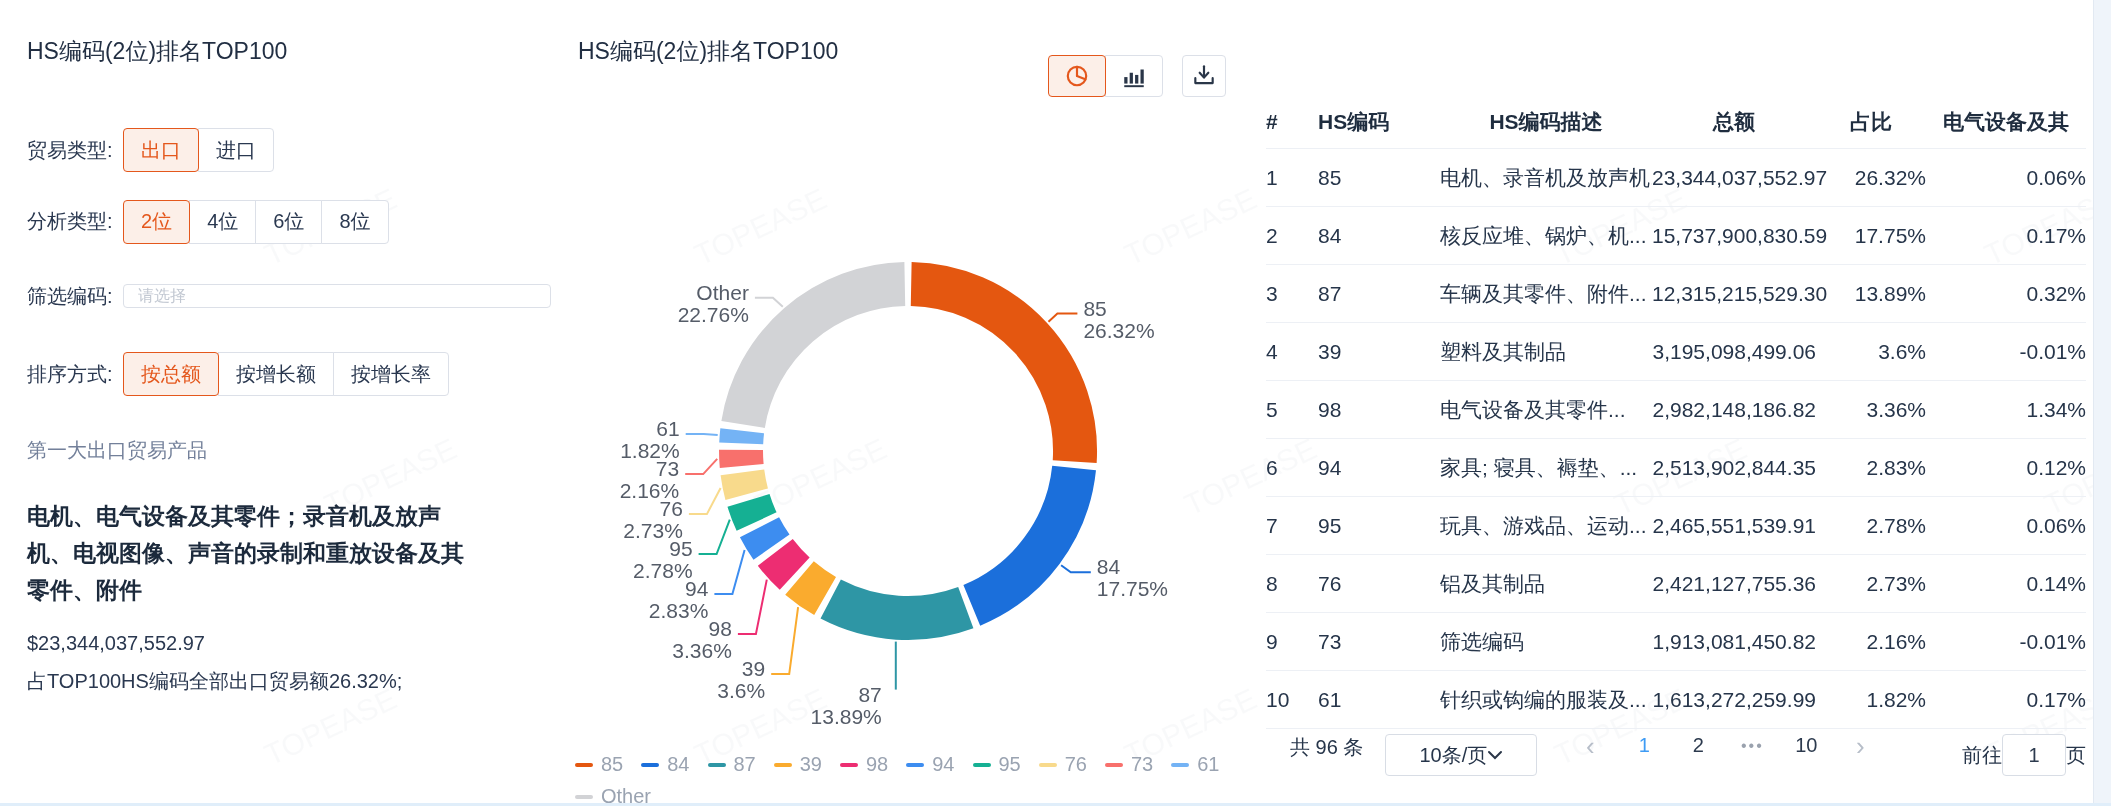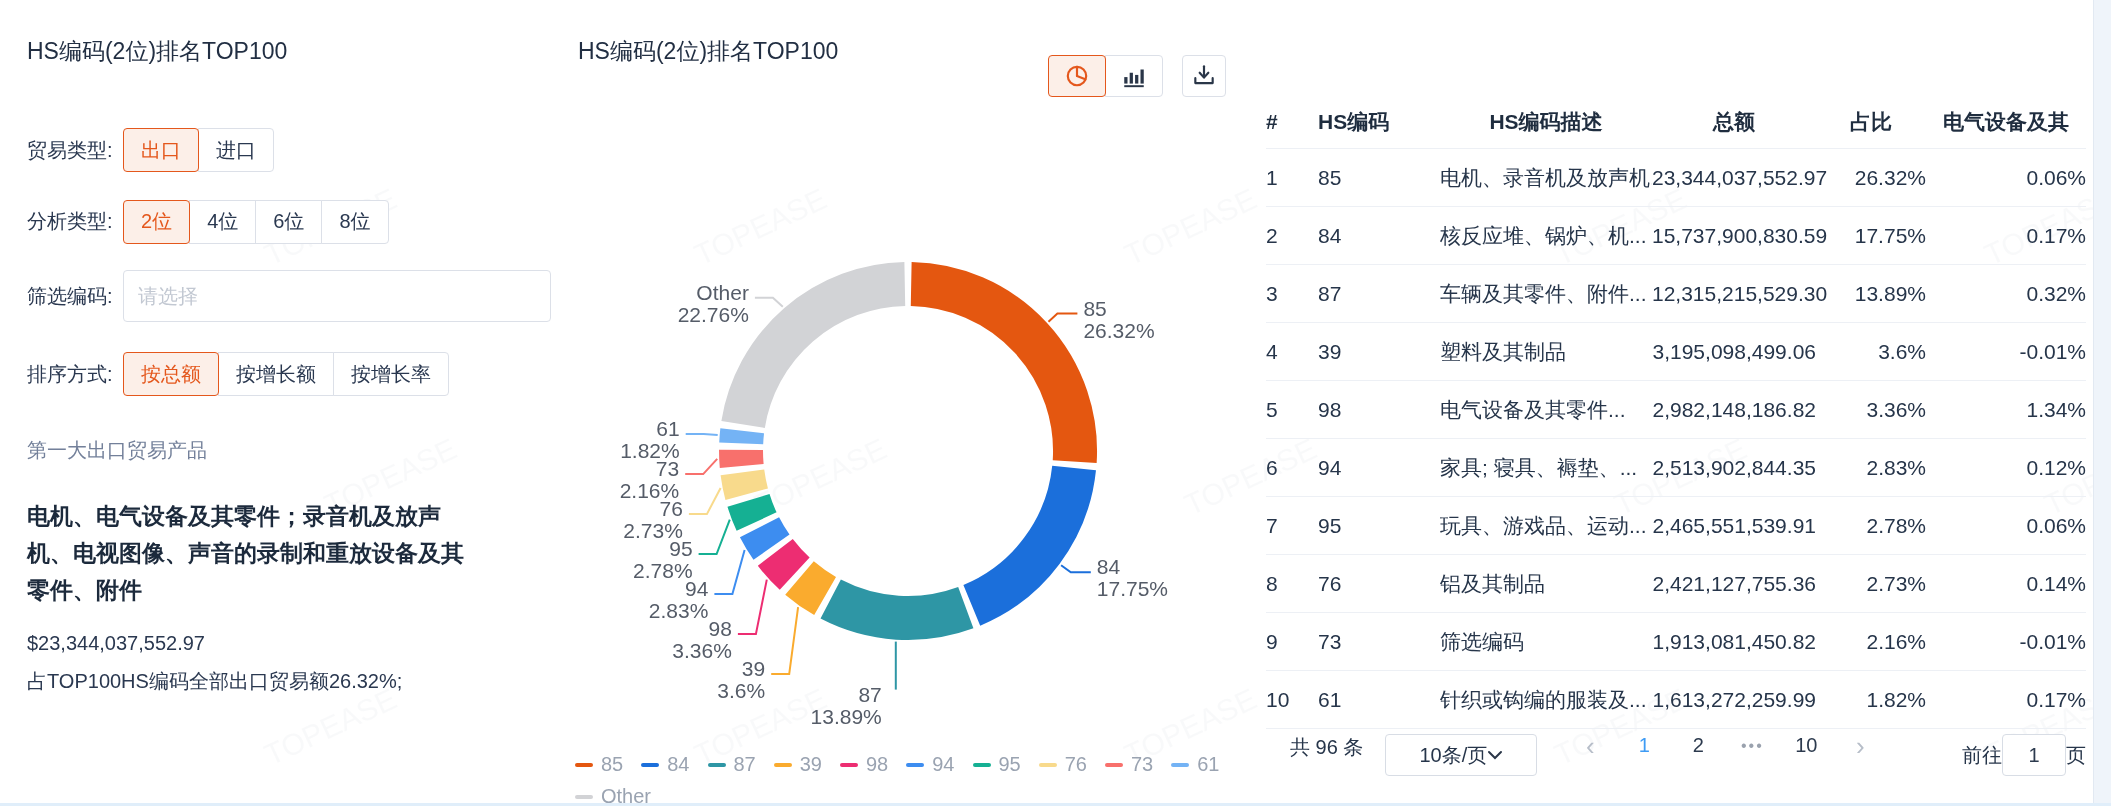--- a/index.html
+++ b/index.html
@@ -18,22 +18,22 @@
   .row-analysis{top:202px;height:39px}
   .row-filter{top:276px;height:40px}
   .row-sort{top:344px;height:60px}
   .row-label{width:96px;font-size:20px;color:#2A3850;flex:none}
   .btn-group{display:inline-flex}
   .g-btn{height:44px;padding:0 17px;font-size:20px;display:flex;align-items:center;justify-content:center;
     border:1px solid #DCE0E8;background:#fff;margin-left:-1px;color:#2A3850;cursor:pointer;box-sizing:border-box;white-space:nowrap}
   .g-btn:first-child{border-radius:4px 0 0 4px;margin-left:0}
   .g-btn:last-child{border-radius:0 4px 4px 0}
   .g-btn.active{color:#E4571C;background:#FCEFE8;border-color:#E4571C;position:relative;z-index:2;border-radius:4px}
-  .code-input{width:428px;height:52px;border:1px solid #DCE0E8;border-radius:4px;box-sizing:border-box;
-    font-size:20px;padding:0 14px;color:#2A3850;outline:none;font-family:inherit}
+  .code-input{width:428px;height:24px;border:1px solid #DCE0E8;border-radius:4px;box-sizing:border-box;
+    font-size:16px;padding:0 14px;color:#2A3850;outline:none;font-family:inherit}
   .code-input::placeholder{color:#C2C8D2}
   .caption{position:absolute;left:27px;top:437px;font-size:20px;color:#73809A}
   .product{position:absolute;left:27px;top:498px;width:445px;font-size:23px;font-weight:bold;color:#1C2A3C;line-height:37px}
   .amount{position:absolute;left:27px;top:632px;font-size:20px;color:#2A3850}
   .share{position:absolute;left:27px;top:668px;font-size:20px;color:#2A3850}
 
   
   .toggle-group{position:absolute;left:1048px;top:55px;display:inline-flex}
   .tool-btn{width:58px;height:42px;display:flex;align-items:center;justify-content:center;border:1px solid #DCE0E8;
     background:#fff;margin-left:-1px;cursor:pointer;box-sizing:border-box}

